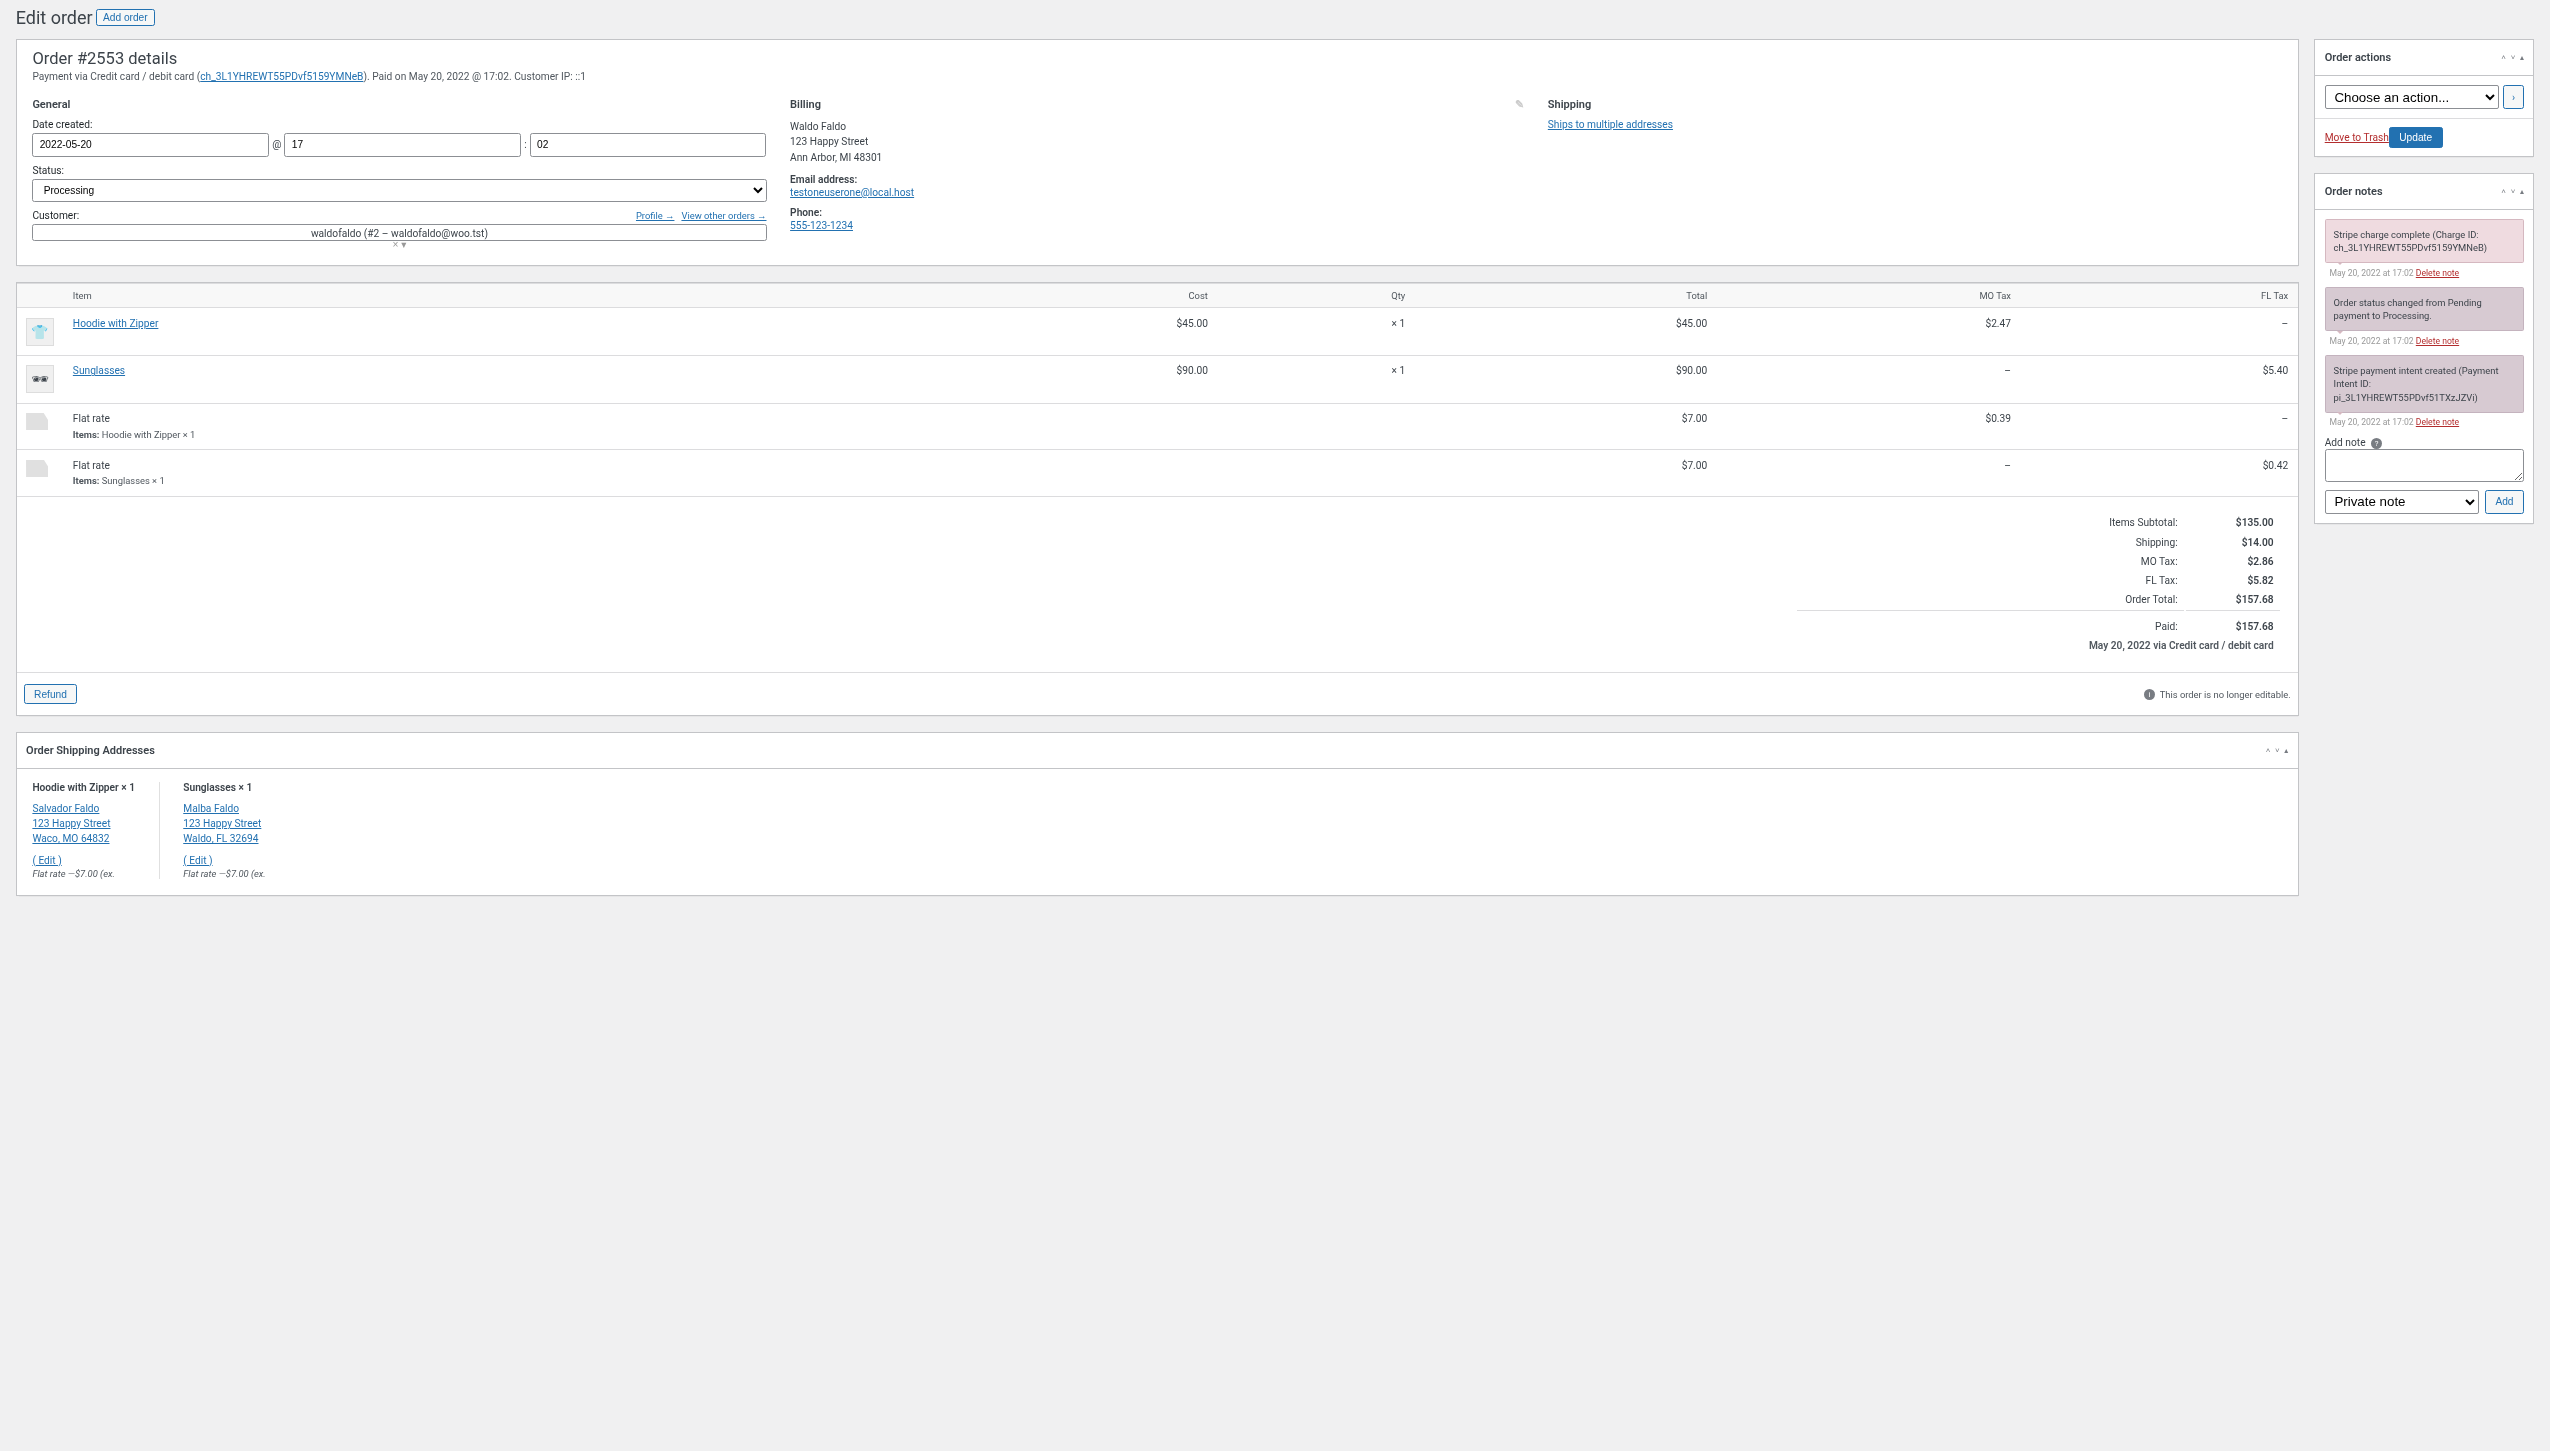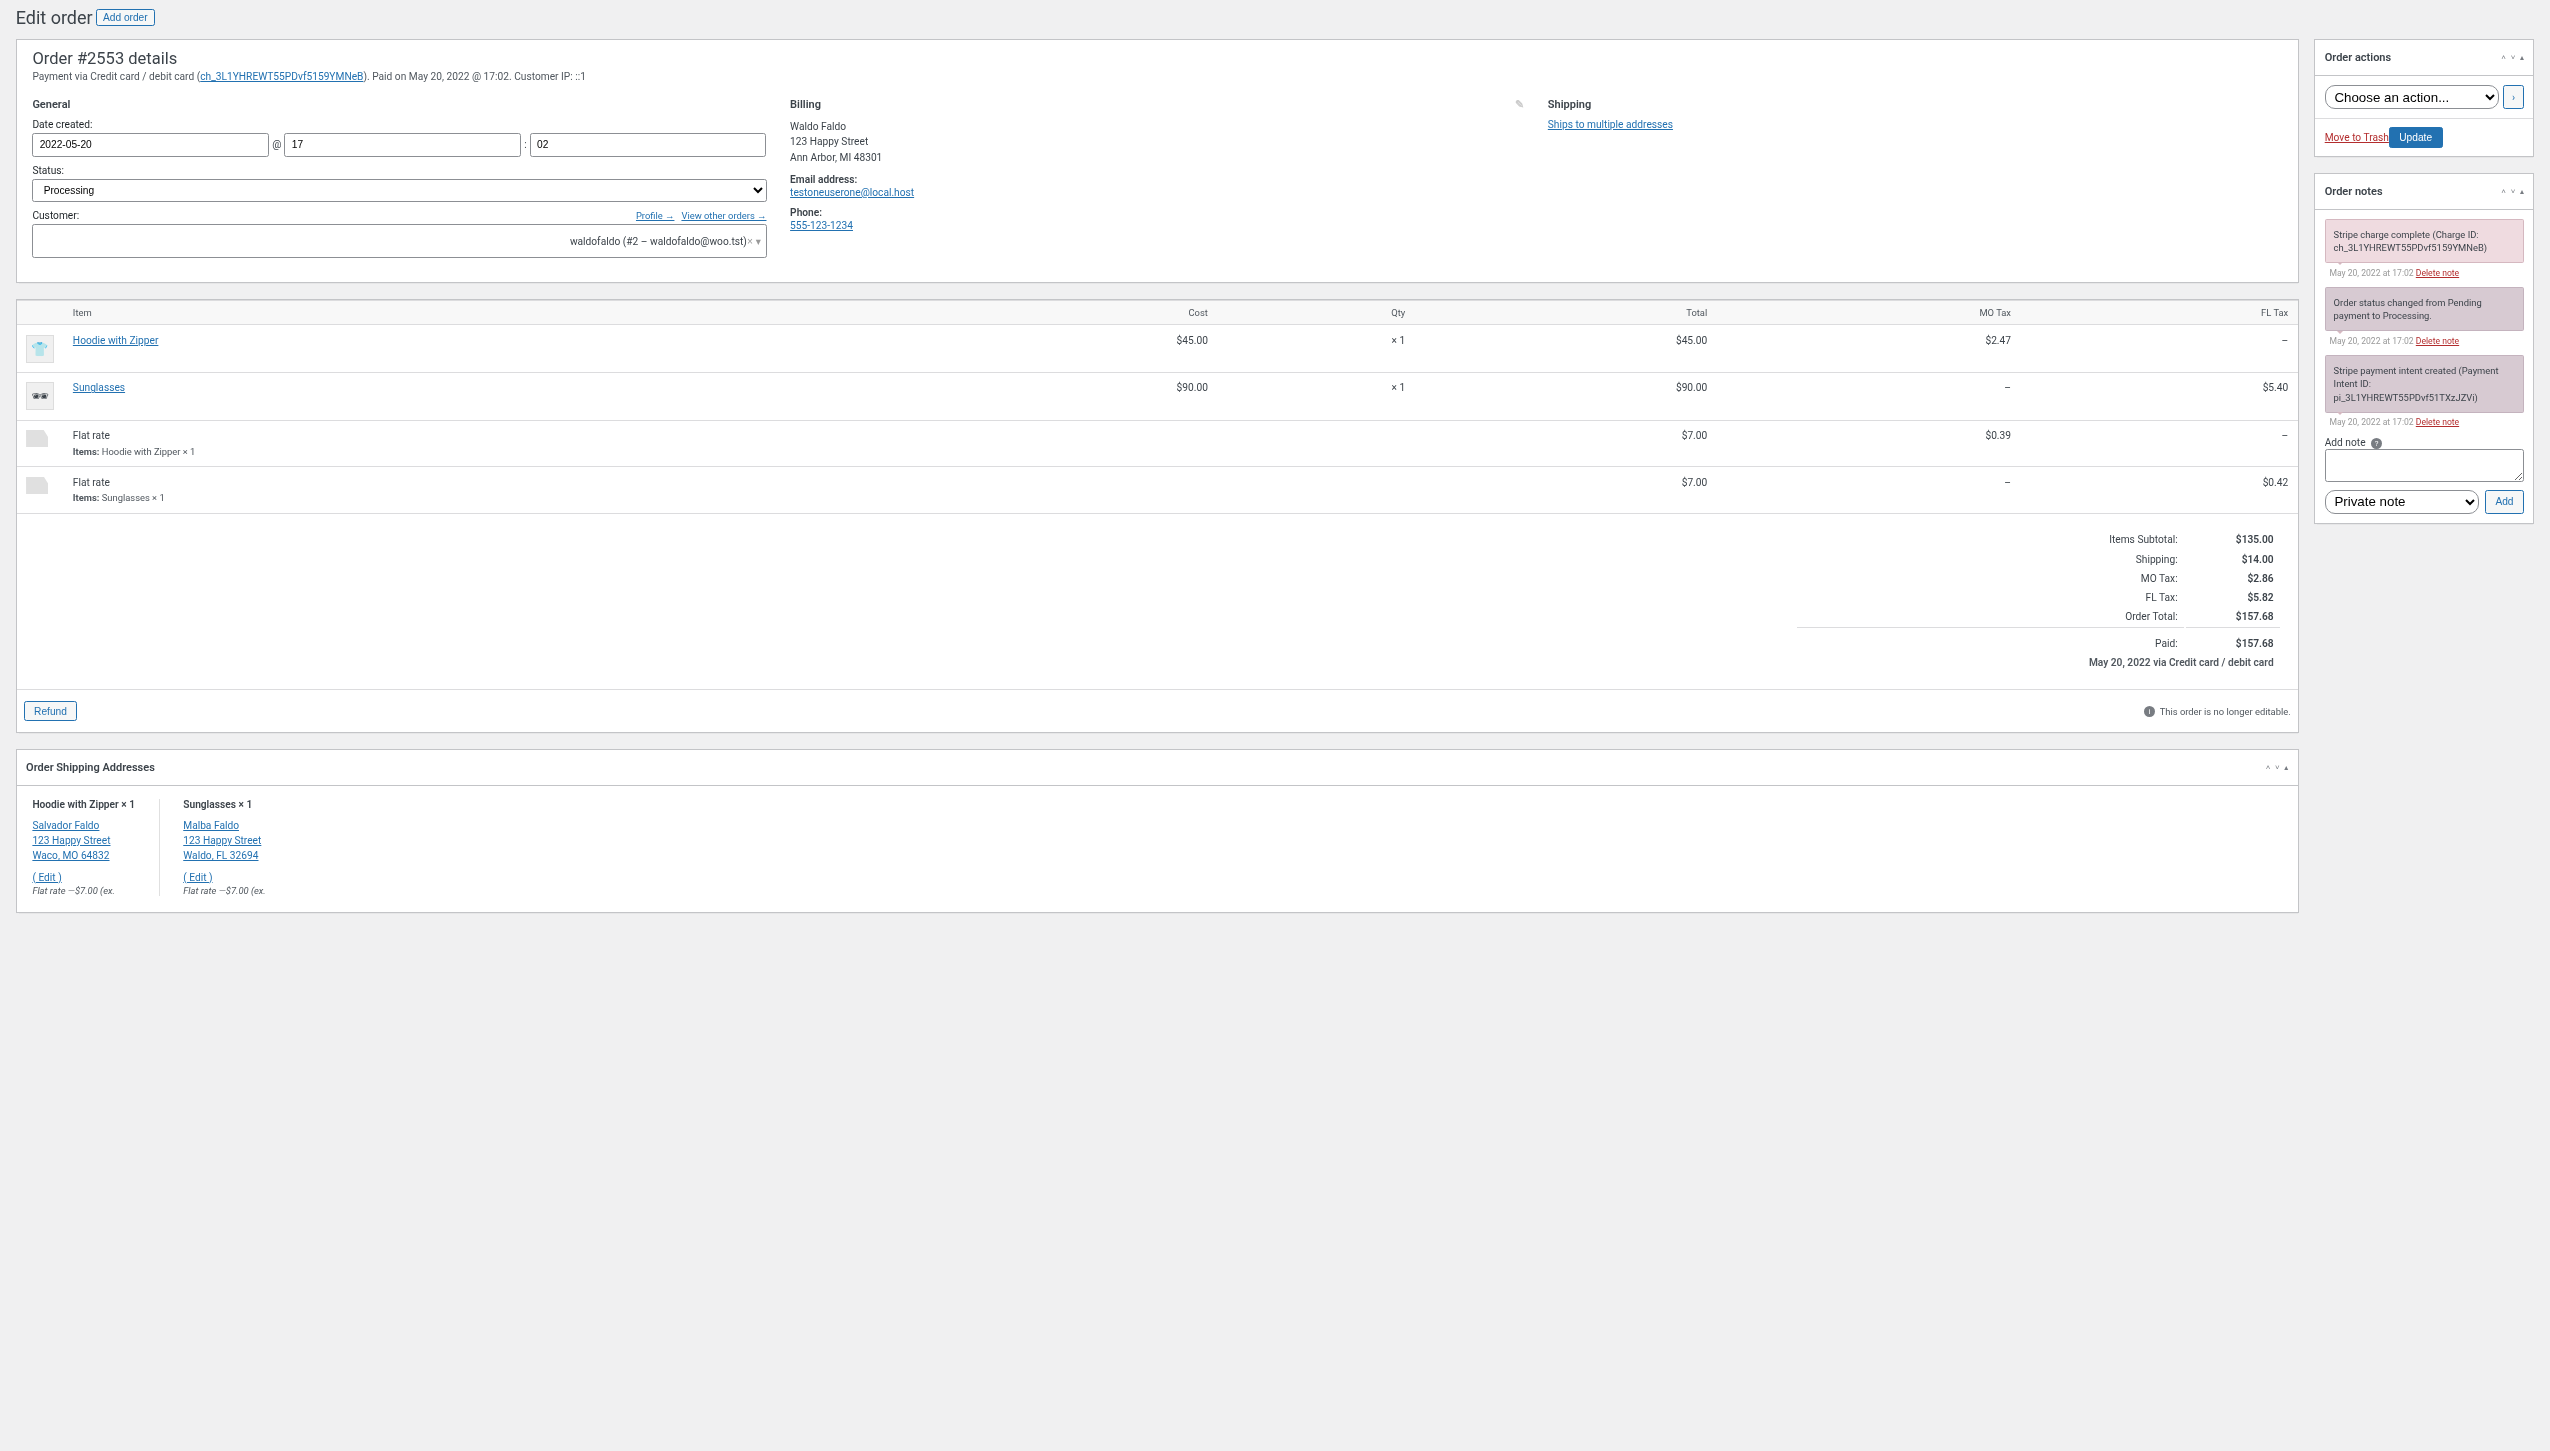--- a/index.html
+++ b/index.html
@@ -72,22 +72,22 @@
     background: #fff;
     font-size: 10.2px;
     height: 23.6px;
   }
   .date-inline { display:flex; gap:3.1px; align-items:center; }
   .date-inline input[type=text] { flex: 1; }
   .date-inline input.hm { width: 36px; }
   .customer-hdr { display:flex; justify-content:space-between; align-items:baseline; }
   .customer-links { font-size: 9.4px; }
   .select2 {
-    display:flex; justify-content:flex-end; align-items:center;
-    border:0.8px solid #8c8f94; padding:2.4px 4.7px; background:#fff; border-radius:2.4px; height:34px;
+    display:flex; justify-content:space-between; align-items:center;
+    border:0.8px solid #8c8f94; padding:2.4px 4.7px; background:#fff; border-radius:2.4px; height:17px;flex-direction:column;
   }
   .select2 .clearer { color:#999; font-family:sans-serif; }
 
   .address-block p { font-size:10.2px; line-height:1.5; }
   .sub-label { font-size:10.2px; font-weight:600; margin-top:9.4px; margin-bottom:1.6px; display:block; }
 
   
   .items-table { width:100%; border-collapse:collapse; }
   .items-table thead th {
     background:#f8f8f8; border-top:0.8px solid #dcdcde; border-bottom:0.8px solid #dcdcde;
@@ -129,21 +129,21 @@
   .ship-addr-body { display:flex; padding:12.6px 15.7px 15.7px; }
   .ship-addr-card { padding-right:23.6px; margin-right:23.6px; border-right:0.8px solid #e0e0e0; }
   .ship-addr-card:last-child { border-right:none; margin-right:0; }
   .ship-addr-card h4 { font-size:10.2px; font-weight:600; margin-bottom:7.9px; }
   .ship-addr-card a { display:block; font-size:10.2px; line-height:1.5; }
   .ship-addr-card em { font-style:italic; font-size:9.4px; color:#50575e; }
   .edit-link { margin-top:6.3px; display:block; }
 
   
   .side-body { padding:9.4px; }
-  .side-body select { width:100%; height:23.6px; border:0.8px solid #8c8f94; border-radius:10px; padding:0 4.7px; background:#fff; }
+  .side-body select { width:100%; height:23.6px; border:0.8px solid #8c8f94; border-radius:2px; padding:0 4.7px; background:#fff; }
   .action-row { display:flex; gap:4.7px; }
   .go-btn {
     width:23.6px;height:23.6px;border:0.8px solid #2271b1;background:#f6f7f7;
     display:flex;align-items:center;justify-content:center;border-radius:2.4px;color:#2271b1;cursor:pointer;
   }
   .side-foot { display:flex; align-items:center; padding:7.9px 9.4px; border-top:0.8px solid #dcdcde; }
   .trash-link { color:#b32d2e; }
   .note-item {
     background:#efdbe0; border:0.8px solid #d5b8c0; padding:7.9px; font-size:9.4px;
     line-height:1.4; border-radius:1.6px; position:relative;

